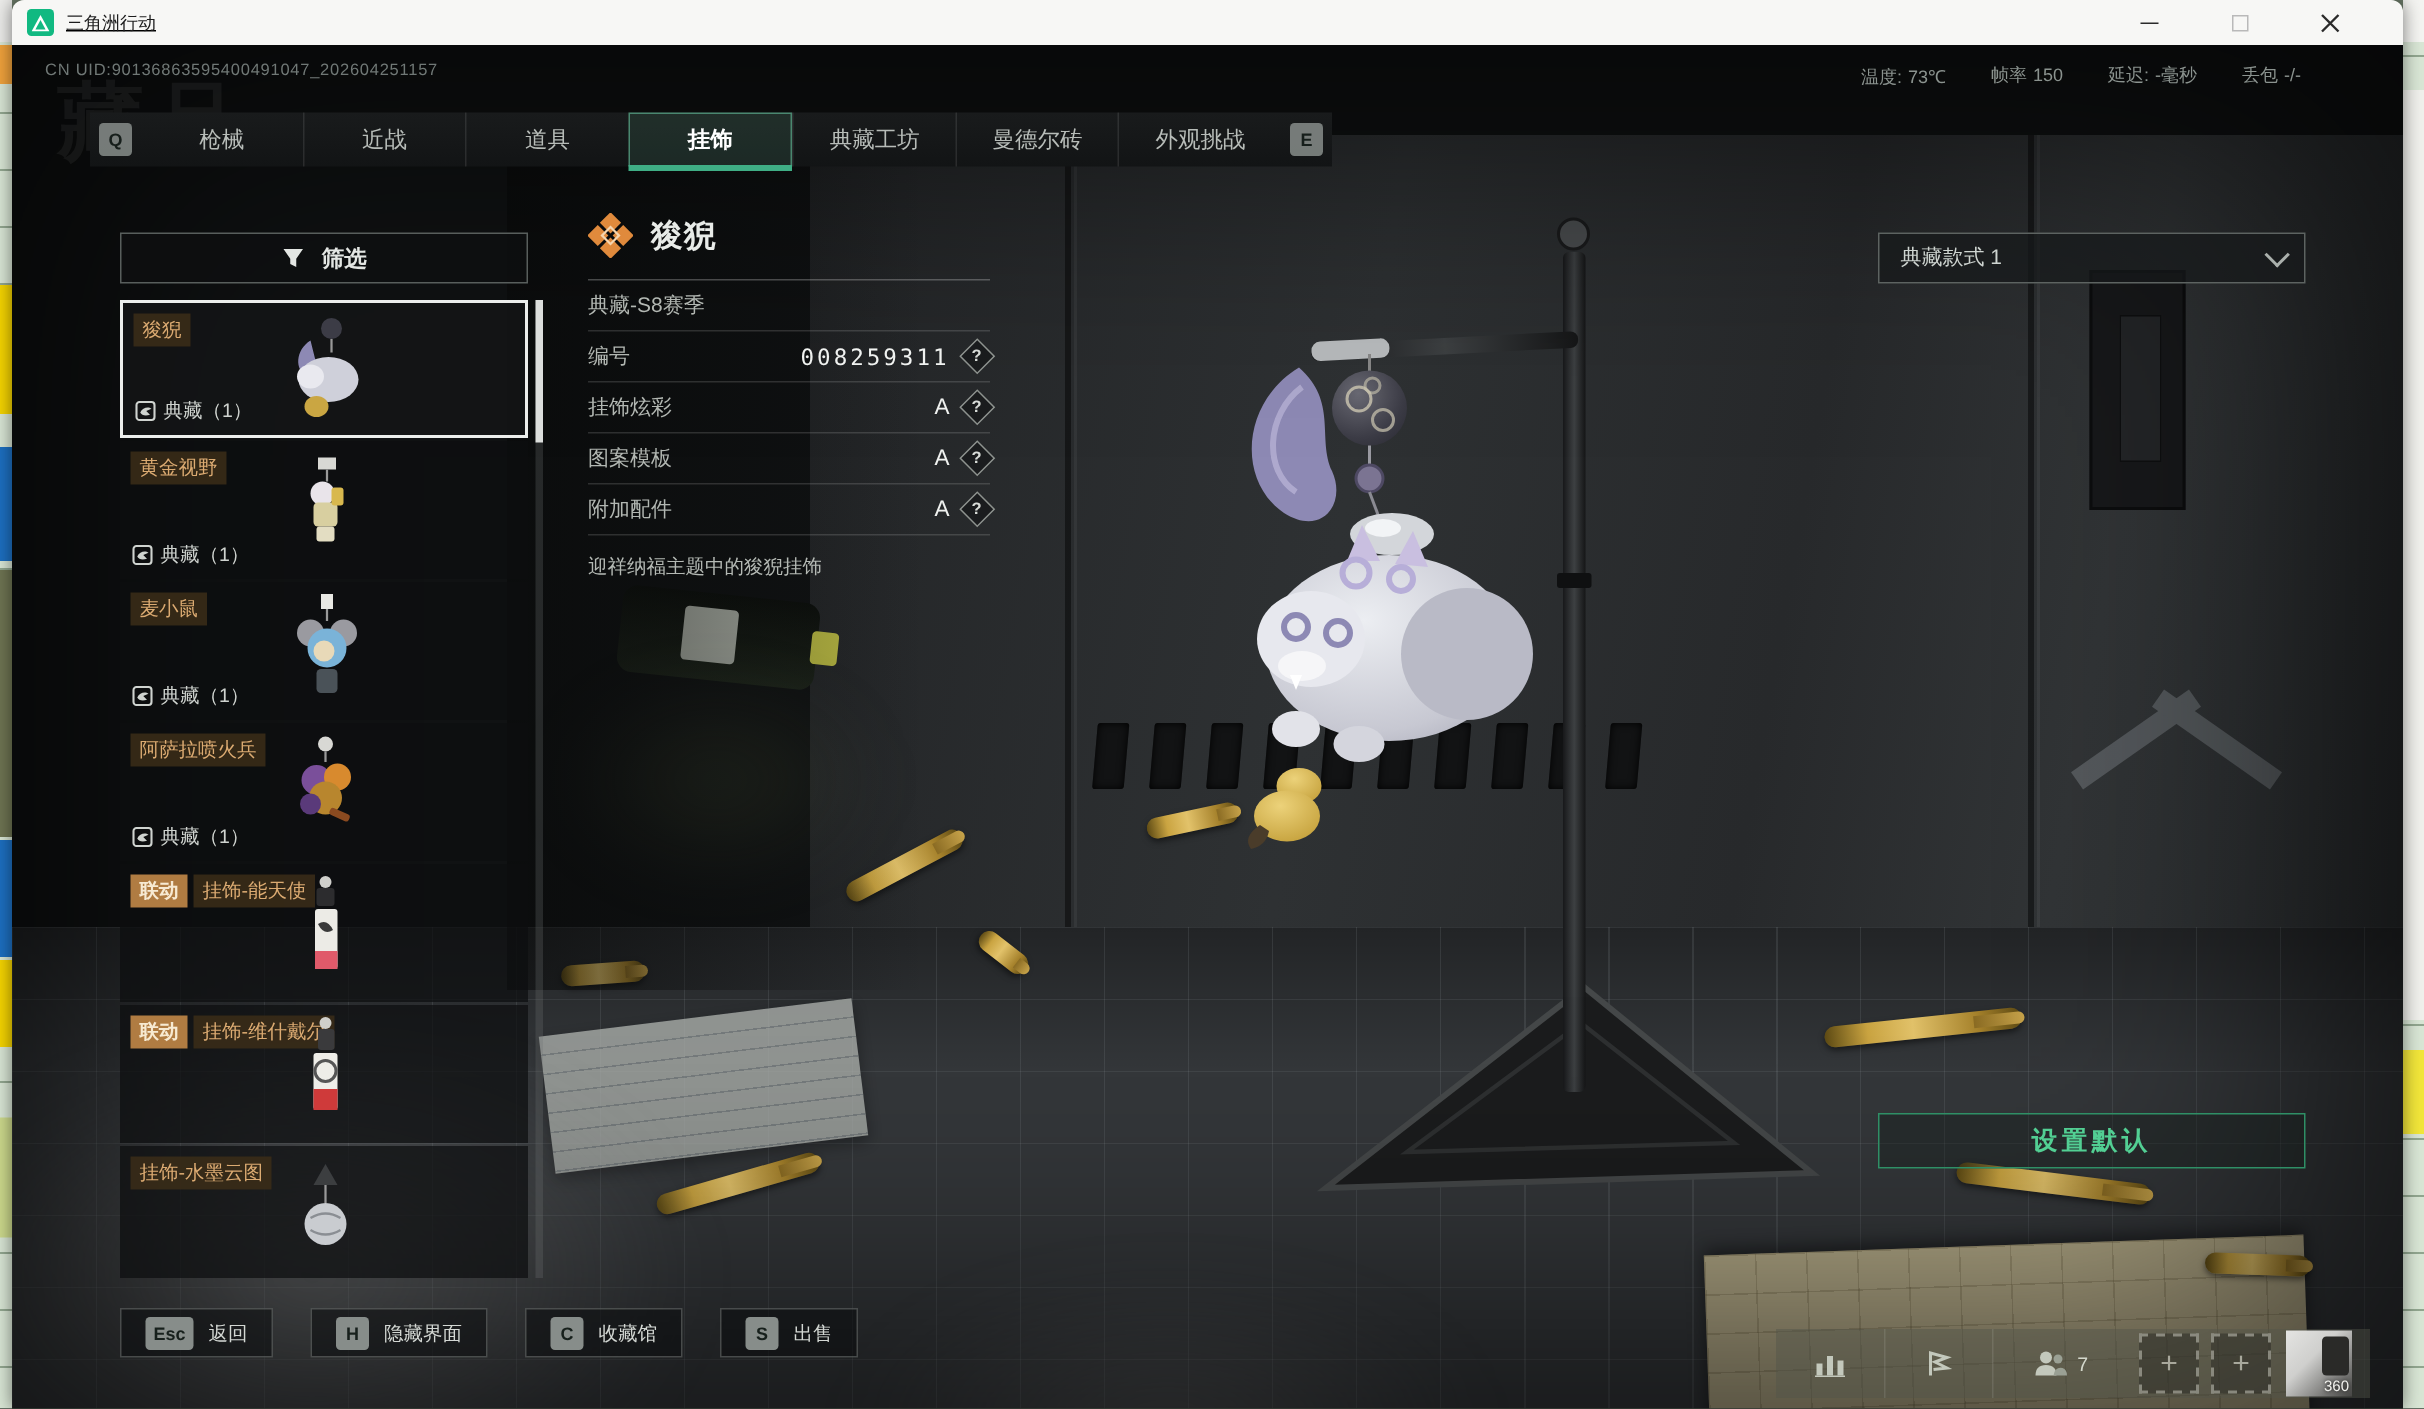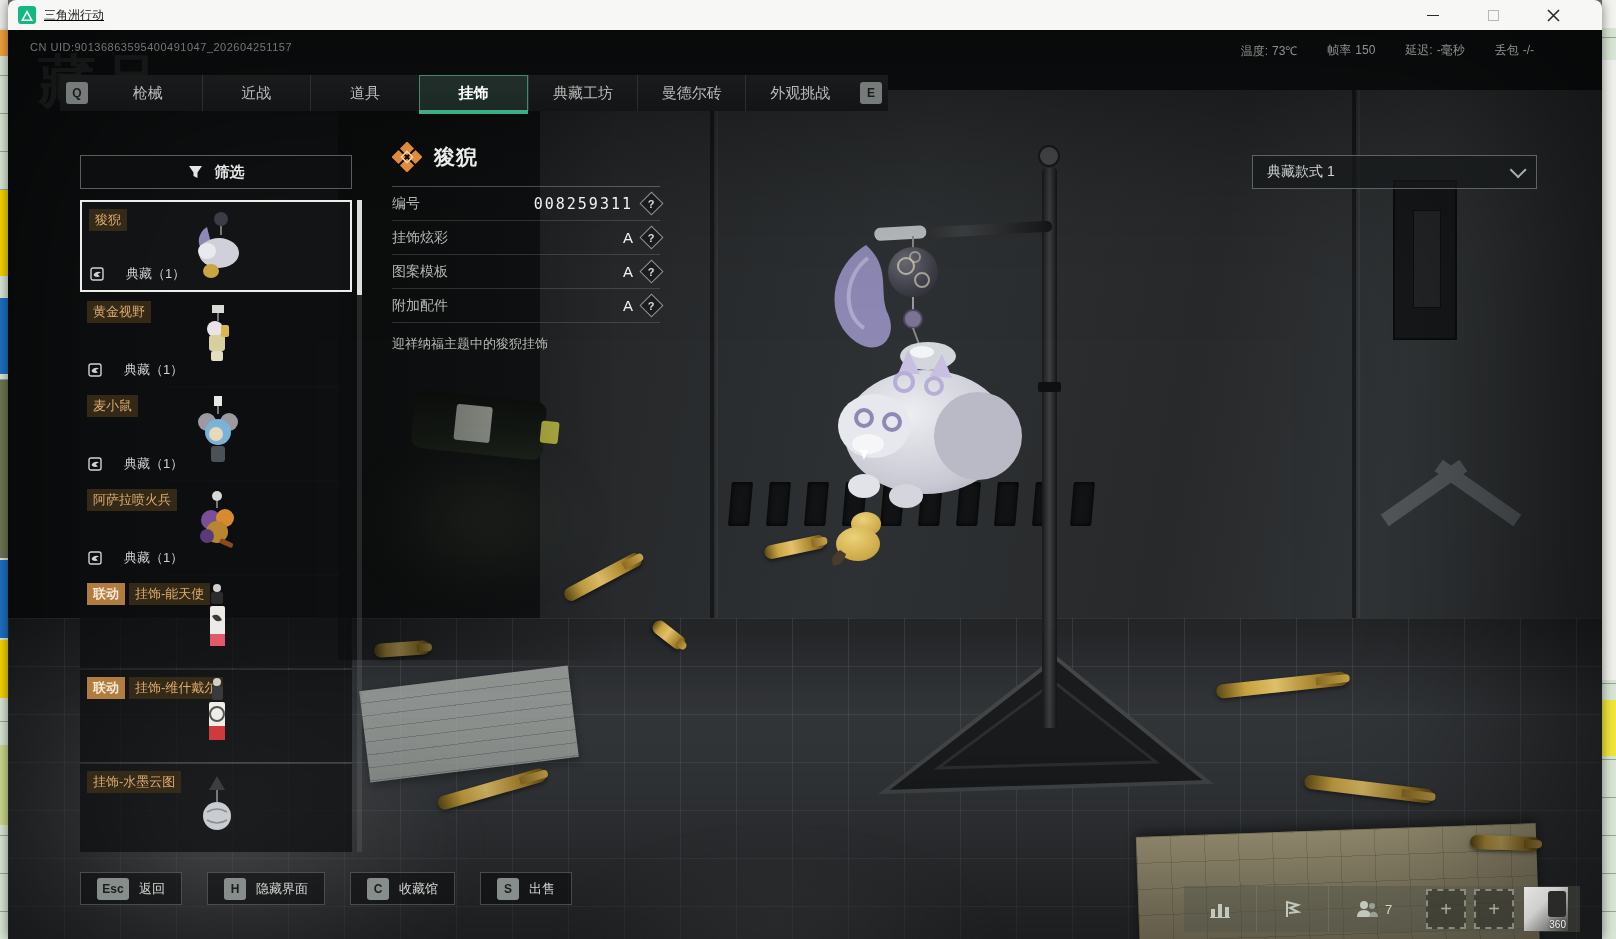--- a/index.html
+++ b/index.html
@@ -95,21 +95,21 @@
   .filter-btn { position:absolute; left:72px; top:125px; width:272px; height:34px; display:flex; gap:12px;
     align-items:center; justify-content:center; background:rgba(14,15,16,.8); border:1px solid #585e5c;
     color:#e3e6e3; font-size:15px; font-weight:bold; cursor:pointer; }
   .item-list { position:absolute; left:72px; top:170px; width:272px; height:652px; overflow:hidden; }
   .list-item { position:relative; width:272px; height:92px; margin-bottom:2px; background:rgba(13,14,15,.72);
     cursor:pointer; }
   .list-item.selected { border:2px solid #eceeec; background:rgba(20,21,22,.8); }
   .item-tags { position:absolute; left:7px; top:7px; display:flex; gap:4px; font-size:13px; }
   .name-tag { background:rgba(58,44,24,.88); color:#dcab72; padding:2px 6px; }
   .link-tag { background:#b07c42; color:#f7ead2; padding:2px 6px; font-weight:bold; }
-  .item-badge { position:absolute; left:8px; bottom:7px; display:flex; align-items:center; gap:22px; color:#cfd3cf; font-size:13px; }
+  .item-badge { position:absolute; left:8px; bottom:7px; display:flex; align-items:center; gap:5px; color:#cfd3cf; font-size:13px; }
   .item-thumb { position:absolute; left:50%; top:50%; transform:translate(-50%,-50%); }
   .list-scrollbar { position:absolute; left:349px; top:170px; width:5px; height:652px; background:rgba(110,115,115,.28); }
   .list-scrollbar .thumb { width:5px; height:95px; background:#dcdedc; }
 
   
   .detail { position:absolute; left:384px; top:112px; width:268px; color:#e8ebe8; }
   .detail-header { display:flex; align-items:center; gap:12px; padding-bottom:14px; border-bottom:1px solid rgba(255,255,255,.25); }
   .detail-title { font-size:21px; font-weight:bold; letter-spacing:1px; }
   .detail-row { display:flex; align-items:center; height:34px; border-bottom:1px solid rgba(255,255,255,.14); font-size:14px; }
   .detail-row .lbl { color:#b2b7b2; }
@@ -483,20 +483,23 @@
               <rect x="4" y="4" width="10" height="10" fill="#e08a3c"></rect>
               <rect x="16" y="4" width="10" height="10" fill="#e08a3c"></rect>
               <rect x="4" y="16" width="10" height="10" fill="#e08a3c"></rect>
               <rect x="16" y="16" width="10" height="10" fill="#e08a3c"></rect>
               <rect x="11" y="11" width="8" height="8" fill="none" stroke="#f6d5ae" stroke-width="1.5"></rect>
             </g>
           </svg>
           <span class="detail-title">狻猊</span>
         </div>
         <div class="detail-row">
+            <span class="lbl">典藏-S8赛季</span>
+          </div>
+        <div class="detail-row">
           <span class="lbl">编号</span>
           <span class="val num">008259311</span>
           <span class="help-diamond">
               <span>?</span>
             </span>
         </div>
         <div class="detail-row">
           <span class="lbl">挂饰炫彩</span>
           <span class="val">A</span>
           <span class="help-diamond">
@@ -518,20 +521,21 @@
             </span>
         </div>
         <div class="detail-desc">迎祥纳福主题中的狻猊挂饰</div>
       </div>
 
       <div class="dropdown">
         <span>典藏款式 1</span>
         <span class="chev"></span>
       </div>
 
+      <div class="btn btn-default">设置默认</div>
 
       <div class="bottom-bar">
         <div class="kb-btn">
           <span class="keycap" style="width:32px;">Esc</span>
           <span>返回</span>
         </div>
         <div class="kb-btn">
           <span class="keycap">H</span>
           <span>隐藏界面</span>
         </div>

